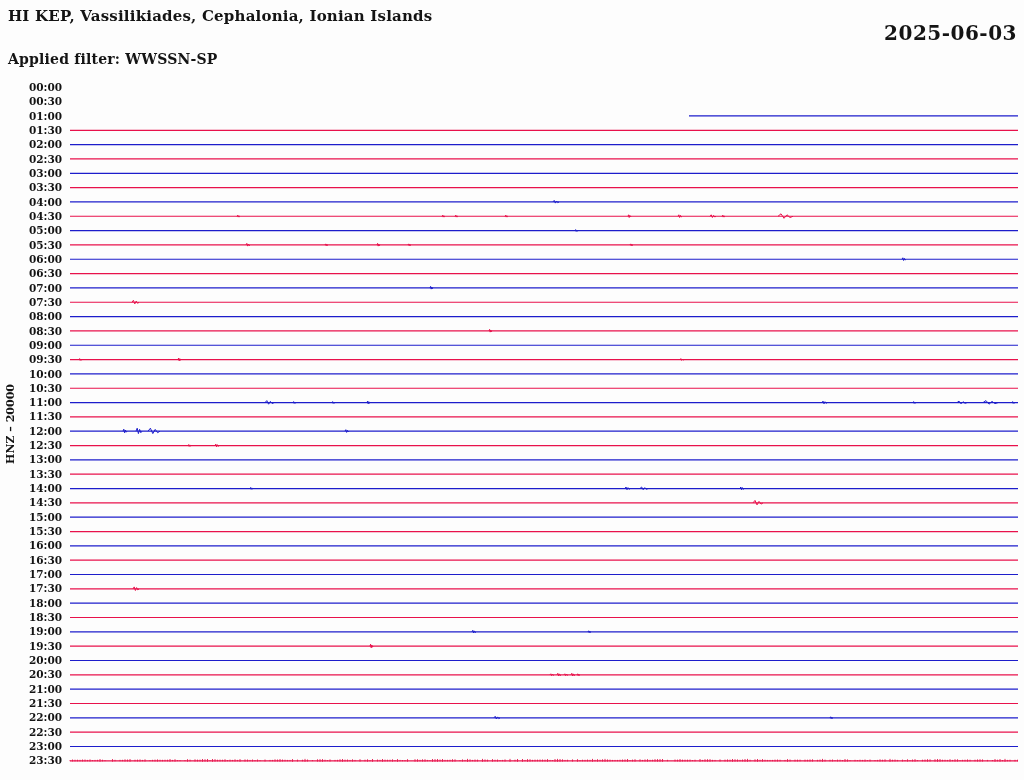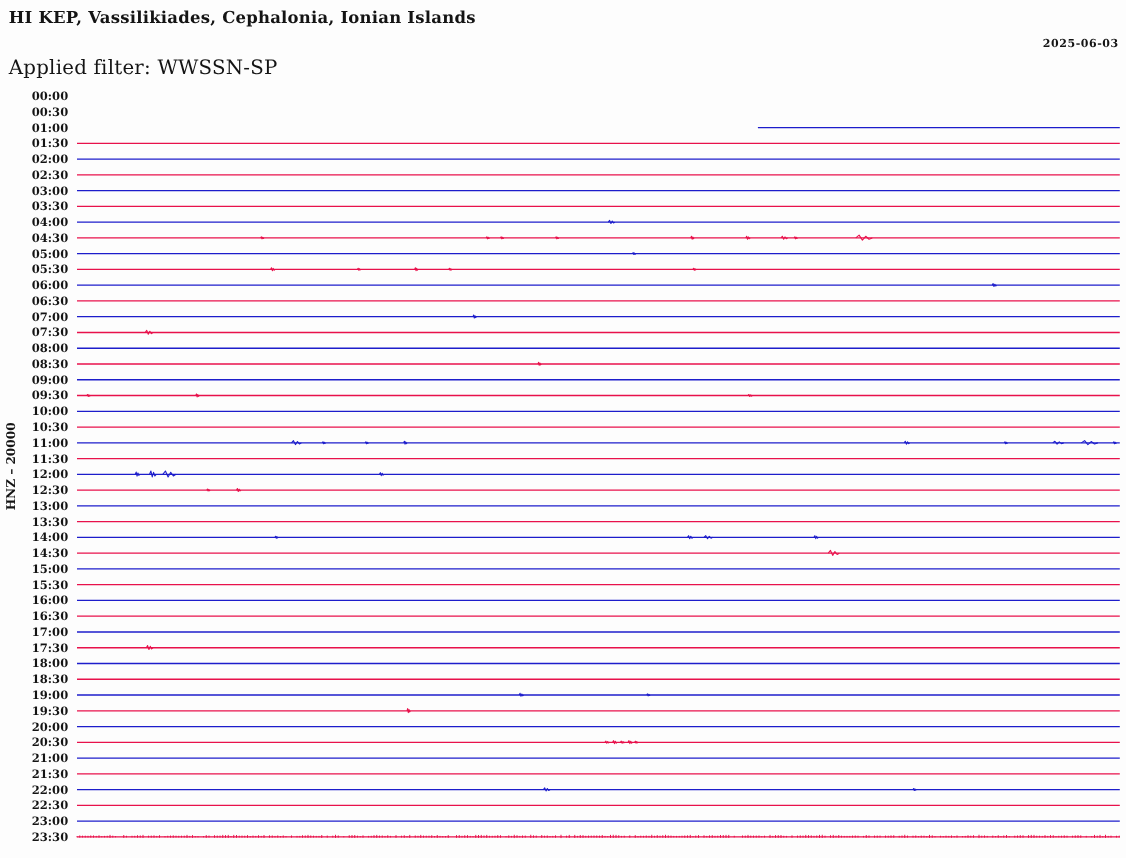--- a/index.html
+++ b/index.html
@@ -7,25 +7,25 @@
     width:1024px;height:780px;position:relative;
     background:#fdfdfd;
     font-family:"DejaVu Serif", serif;
     color:#141414;overflow:hidden;
   }
   .hdr-line1{
     position:absolute;left:8px;top:7px;font-size:15px;font-weight:600;
     letter-spacing:0.2px;white-space:nowrap;
   }
   .hdr-date{
-    position:absolute;right:7px;top:35px;font-size:10px;font-weight:600;
+    position:absolute;right:7px;top:21px;font-size:20px;font-weight:600;
     letter-spacing:0.5px;white-space:nowrap;
   }
   .hdr-line2{
-    position:absolute;left:8px;top:51px;font-size:18px;font-weight:400;
+    position:absolute;left:8px;top:51px;font-size:14px;font-weight:700;
     letter-spacing:0.2px;white-space:nowrap;
   }
   .axis-label{
     position:absolute;left:10px;top:424px;font-size:11px;font-weight:600;
     white-space:nowrap;transform:translate(-50%,-50%) rotate(-90deg);
   }
   #plot{position:absolute;left:0;top:0;}
   svg text{font-family:"DejaVu Serif", serif;font-weight:600;}
 </style>
 </head>

